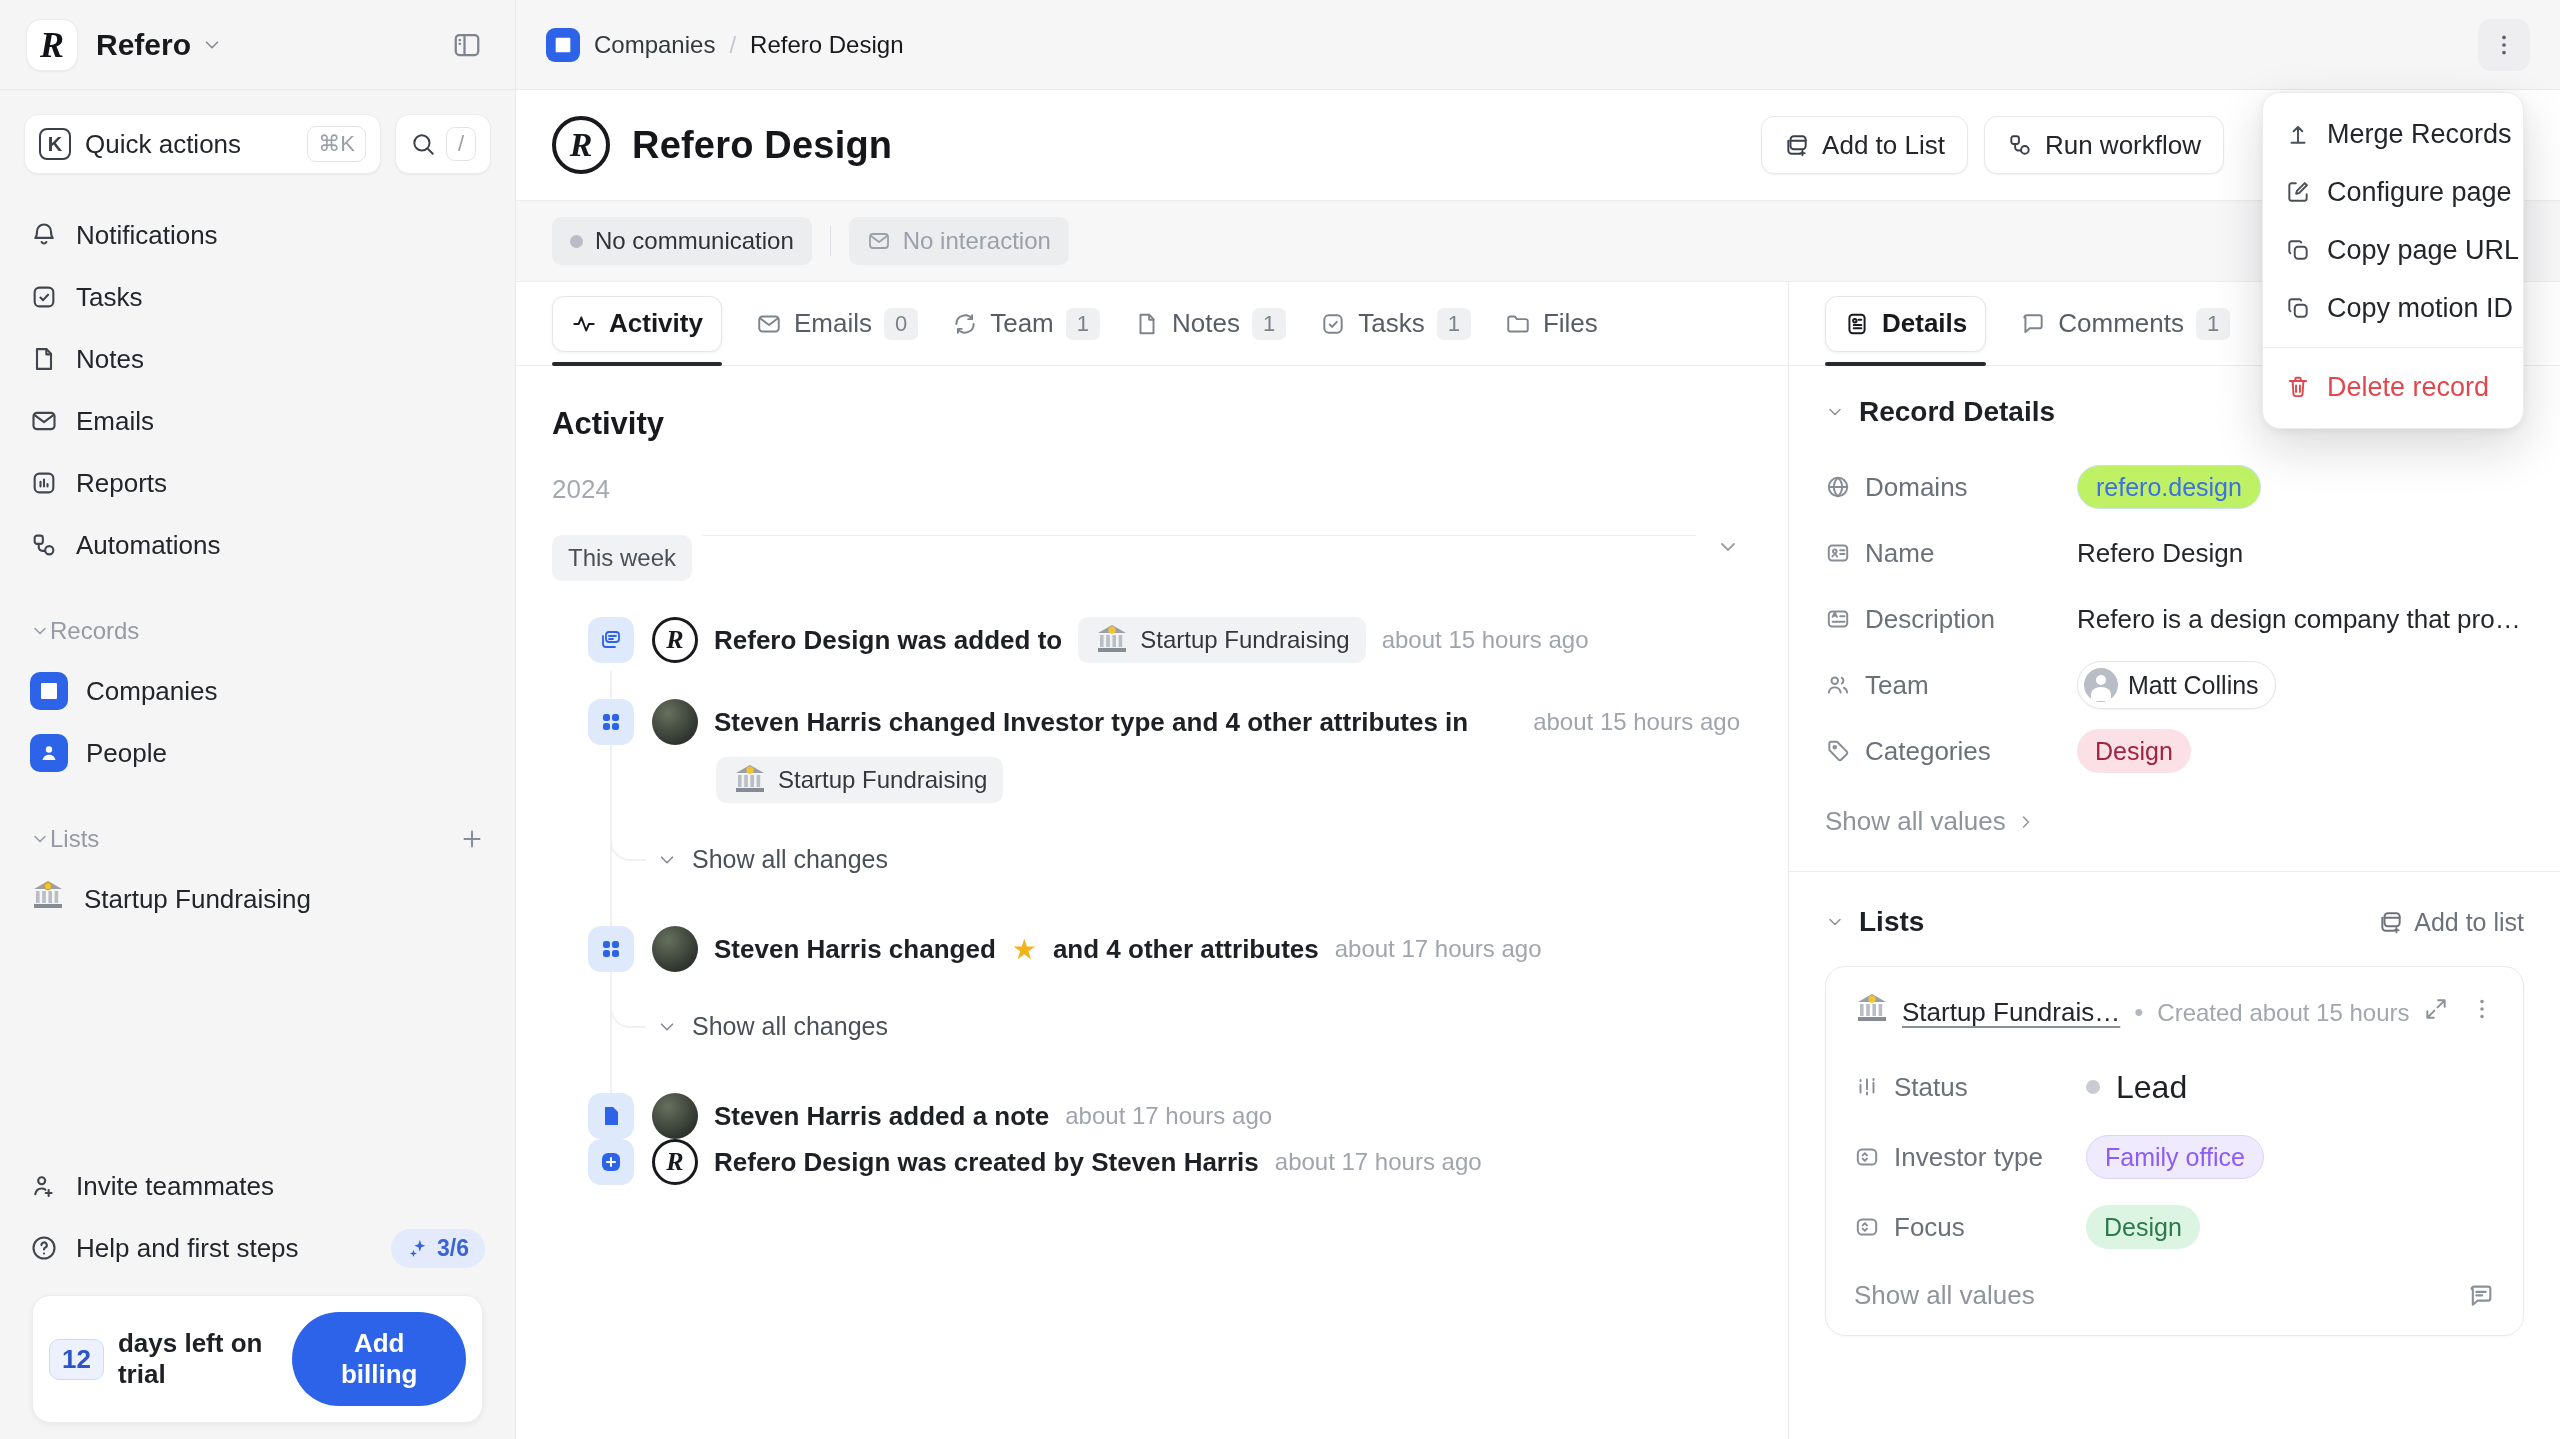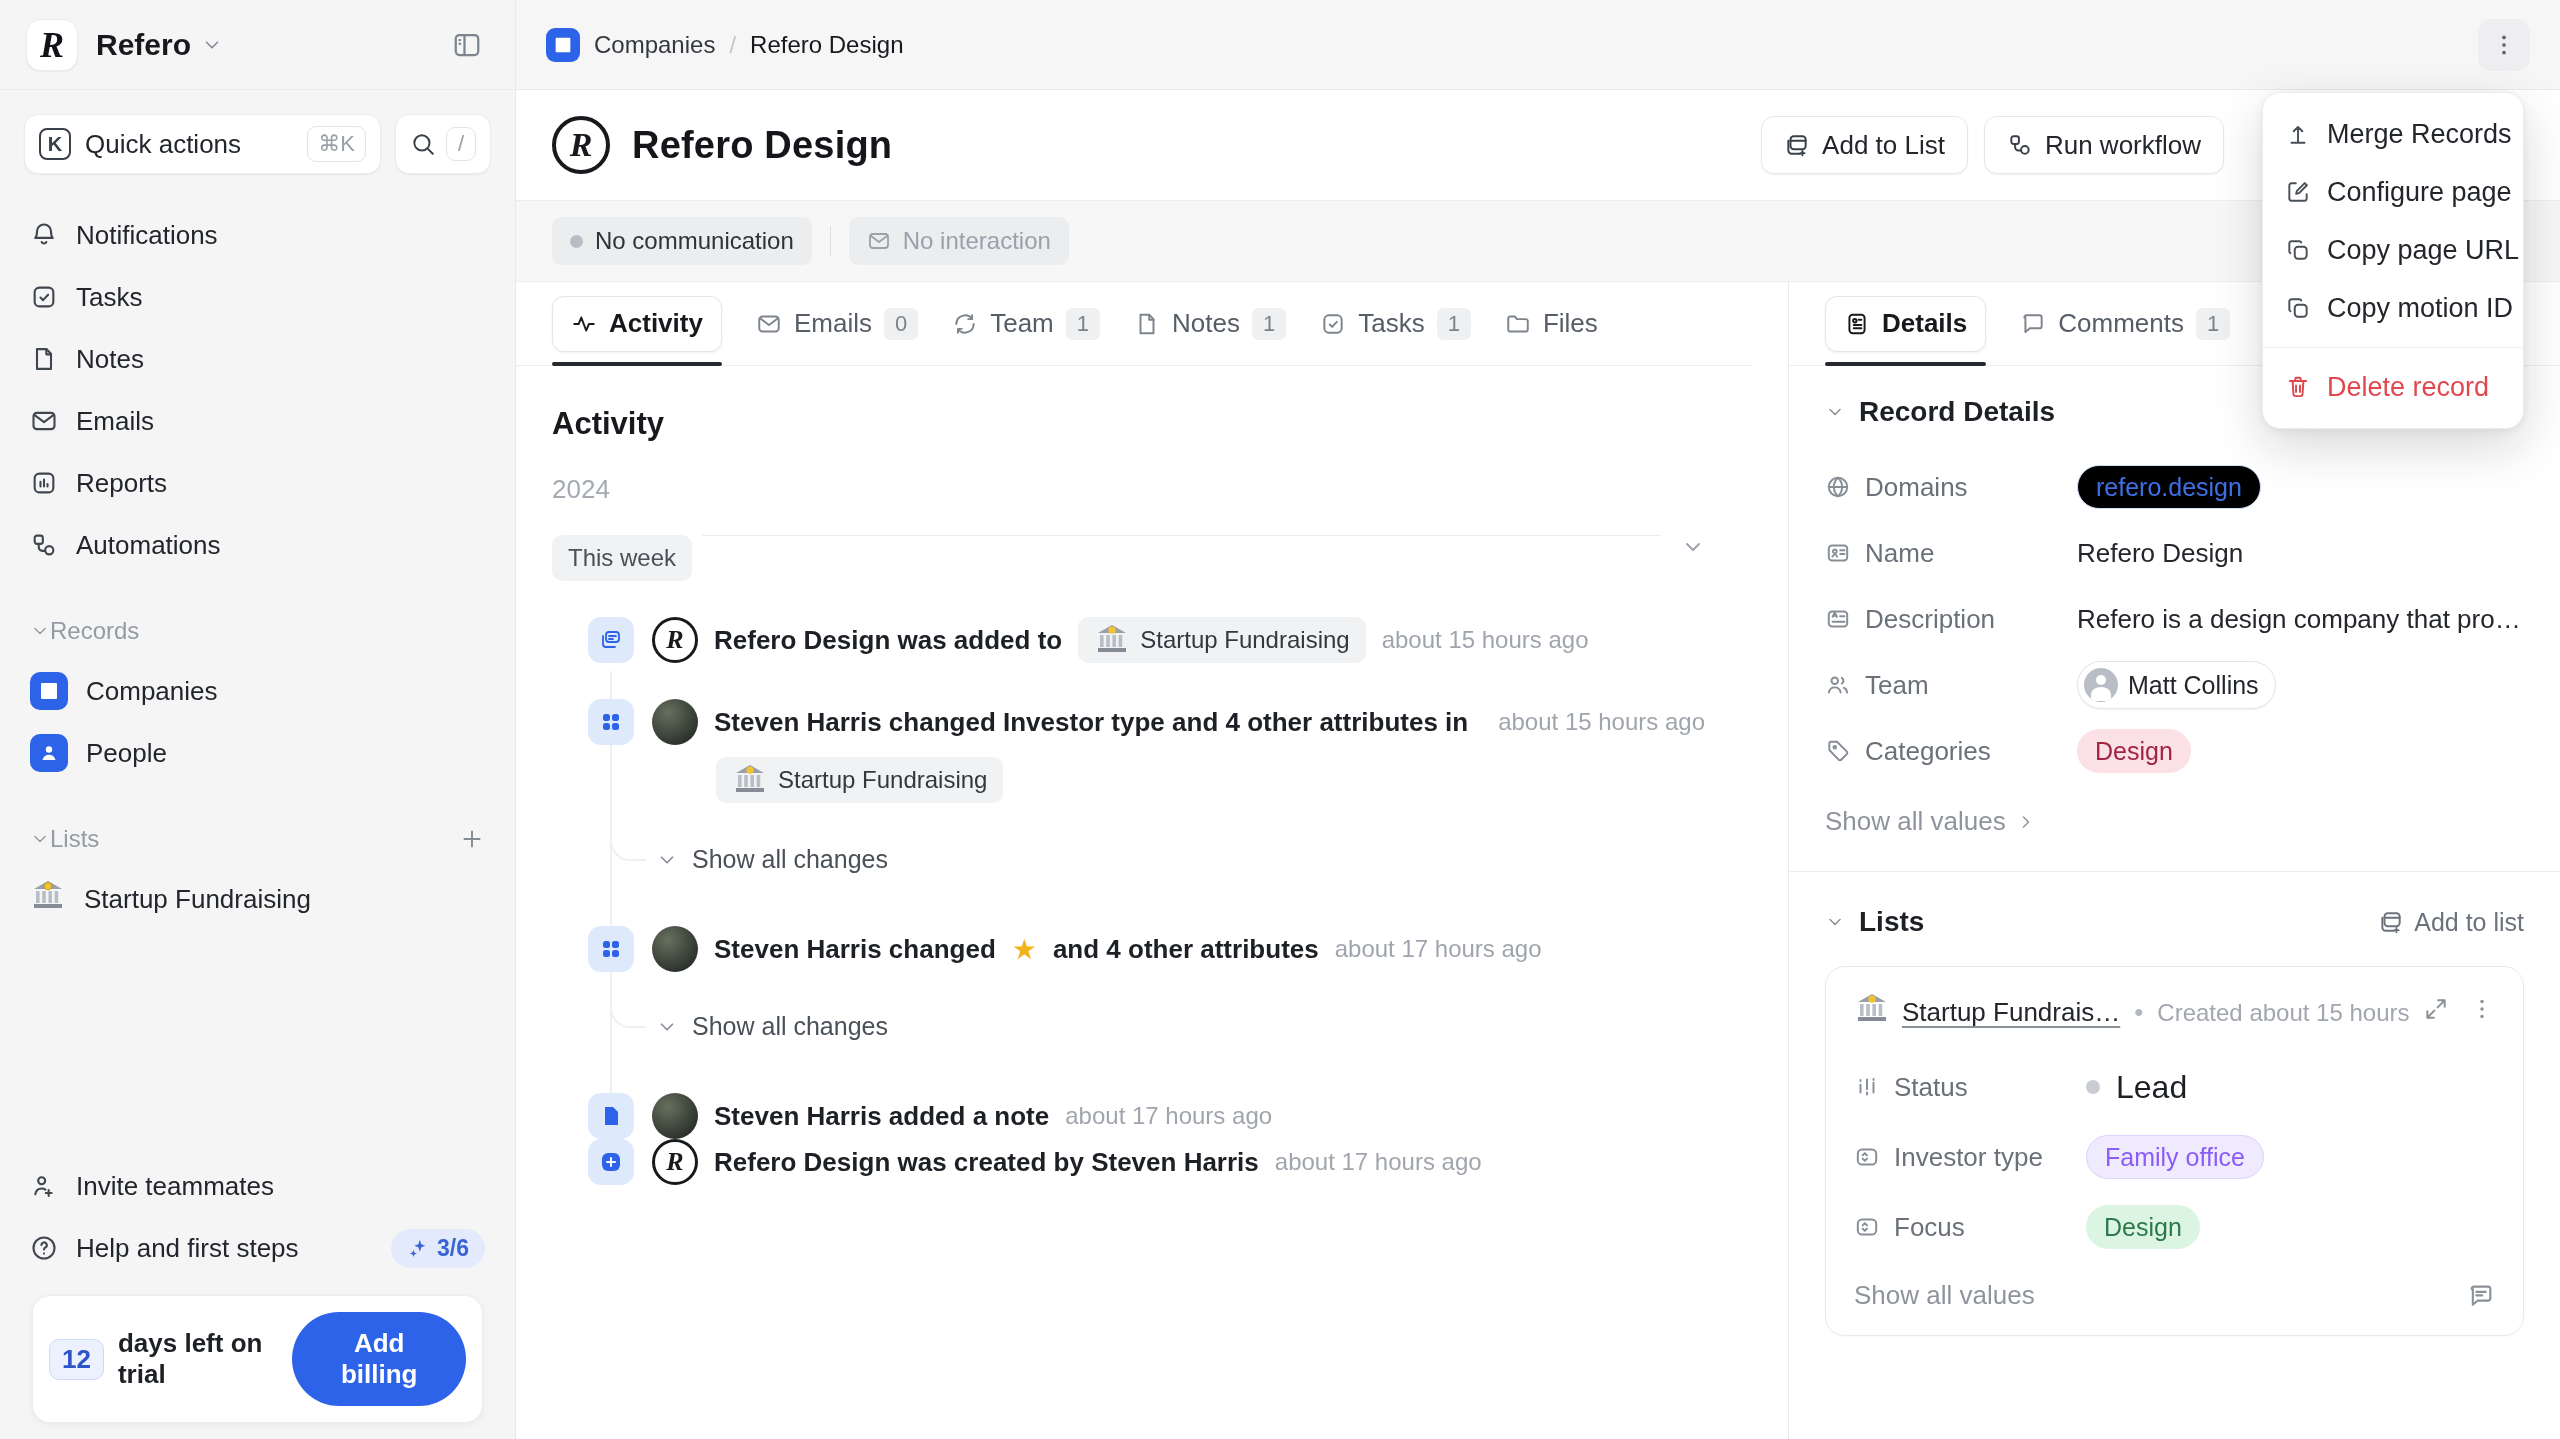--- a/index.html
+++ b/index.html
@@ -70,21 +70,21 @@
     border-radius:13px; box-shadow:0 1px 2px rgba(20,22,26,.06); padding:0 22px; font-size:26px; font-weight:500; color:#23262b; }
   .hbtn .ico { color:#3a4049; }
 
   .chips-strip { background:#f7f7f8; border-top:1px solid #ededf0; border-bottom:1px solid #ededf0; padding:16px 36px; display:flex; align-items:center; }
   .schip { height:48px; background:#ebedef; border-radius:9px; display:flex; align-items:center; gap:12px; padding:0 18px; font-size:24px; font-weight:500; color:#2e3338; }
   .schip .dot { width:13px; height:13px; border-radius:50%; background:#b8bdc5; }
   .schip.muted { color:#9aa1aa; }
   .schip.muted .ico { color:#9aa1aa; }
   .vdiv { width:1px; height:30px; background:#dcdfe3; margin:0 18px; }
 
-  .split { flex:1; display:flex; min-height:0;gap:35px; }
+  .split { flex:1; display:flex; min-height:0; }
 
   
   .tabs-row { height:84px; display:flex; align-items:center; gap:34px; padding:0 36px; border-bottom:1px solid #ededf0; position:relative; background:#fff; }
   .tab-active { position:relative; height:56px; display:flex; align-items:center; gap:12px; background:#fff; border:1px solid #e4e6ea;
     border-radius:12px; box-shadow:0 1px 3px rgba(20,22,26,.07); padding:0 18px; font-weight:600; color:#17191d; }
   .tab-active::after { content:""; position:absolute; left:-1px; right:-1px; bottom:-15px; height:4px; background:#26292e; border-radius:2px; }
   .tab { display:flex; align-items:center; gap:12px; color:#565d66; font-weight:500; }
   .tab .ico { color:#7d848d; }
   .cnt { background:#eef0f2; color:#7c828b; font-size:22px; padding:3px 11px; border-radius:7px; }
 
@@ -126,21 +126,21 @@
   
   .details-panel { width:772px; min-width:772px; border-left:1px solid #e9eaed; background:#fff; display:flex; flex-direction:column; }
   .dp-scroll { flex:1; padding:30px 36px; overflow:hidden; }
   .sec-row { display:flex; align-items:center; gap:14px; color:#1d2025; font-size:28px; font-weight:600; }
   .sec-row .chev { color:#8b9097; }
   .drow { display:flex; align-items:center; min-height:66px; }
   .dlabel { width:252px; min-width:252px; display:flex; align-items:center; gap:14px; color:#6b7179; font-weight:500; font-size:26px; }
   .dlabel .ico { color:#878d96; }
   .dvalue { display:flex; align-items:center; min-width:0; font-weight:500; color:#23262b; }
   .pill { border-radius:999px; display:inline-flex; align-items:center; height:44px; padding:0 18px; font-size:25px; font-weight:500; }
-  .pill-domain { color:#3e6fe4; background:#000000; border:1.5px solid #cdddf9; }
+  .pill-domain { color:#3e6fe4; background:#bef264; border:1.5px solid #cdddf9; }
   .pill-team { background:#fff; border:1px solid #e3e5e9; box-shadow:0 1px 2px rgba(20,22,26,.05); height:48px; padding:0 16px 0 6px; gap:10px; color:#23262b; }
   .tm-av { width:34px; height:34px; border-radius:50%; background:#b9bec6; position:relative; overflow:hidden; }
   .tm-av::before { content:""; position:absolute; left:50%; top:7px; transform:translateX(-50%); width:10px; height:10px; border-radius:50%; background:#fff; }
   .tm-av::after { content:""; position:absolute; left:50%; top:19px; transform:translateX(-50%); width:20px; height:14px; border-radius:50% 50% 0 0; background:#fff; }
   .pill-red { background:#fbe1e5; color:#a02540; }
   .pill-purple { background:#efeafd; border:1.5px solid #ddd3f9; color:#8b5cf6; }
   .pill-green { background:#dcf5e3; color:#2c7a4b; }
   .show-values { margin-top:22px; display:flex; align-items:center; gap:10px; color:#8f949c; font-weight:500; }
   .dp-div { height:1px; background:#ededf0; margin:34px -36px; }
   .lists-head { display:flex; align-items:center; }

